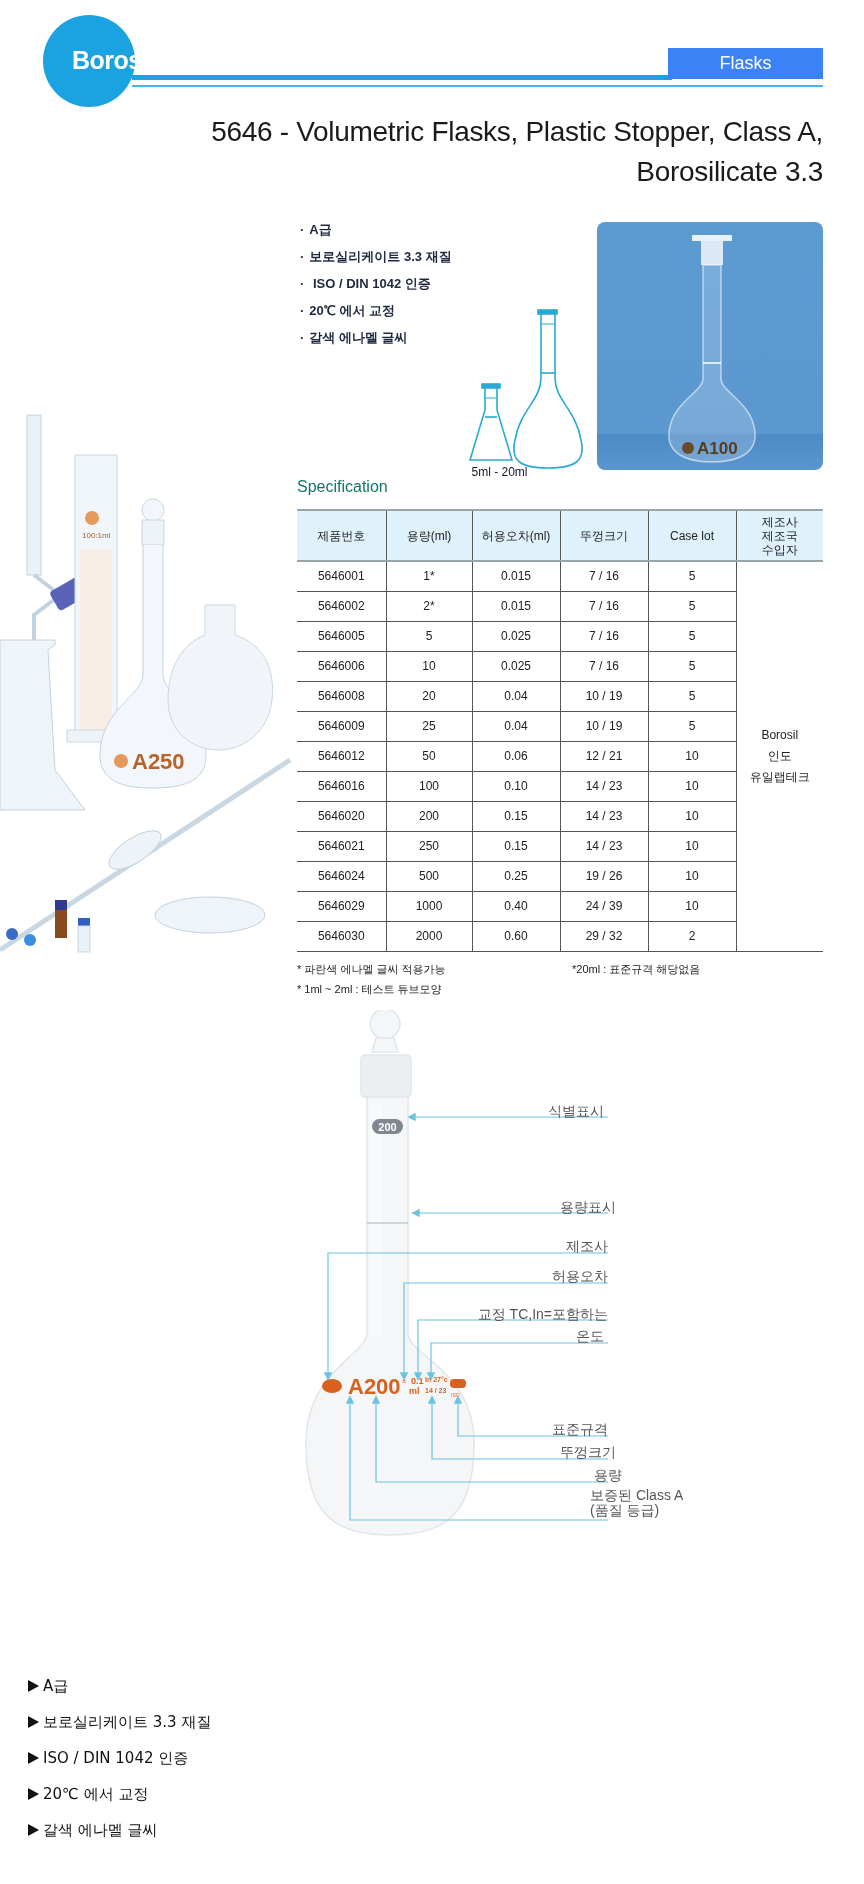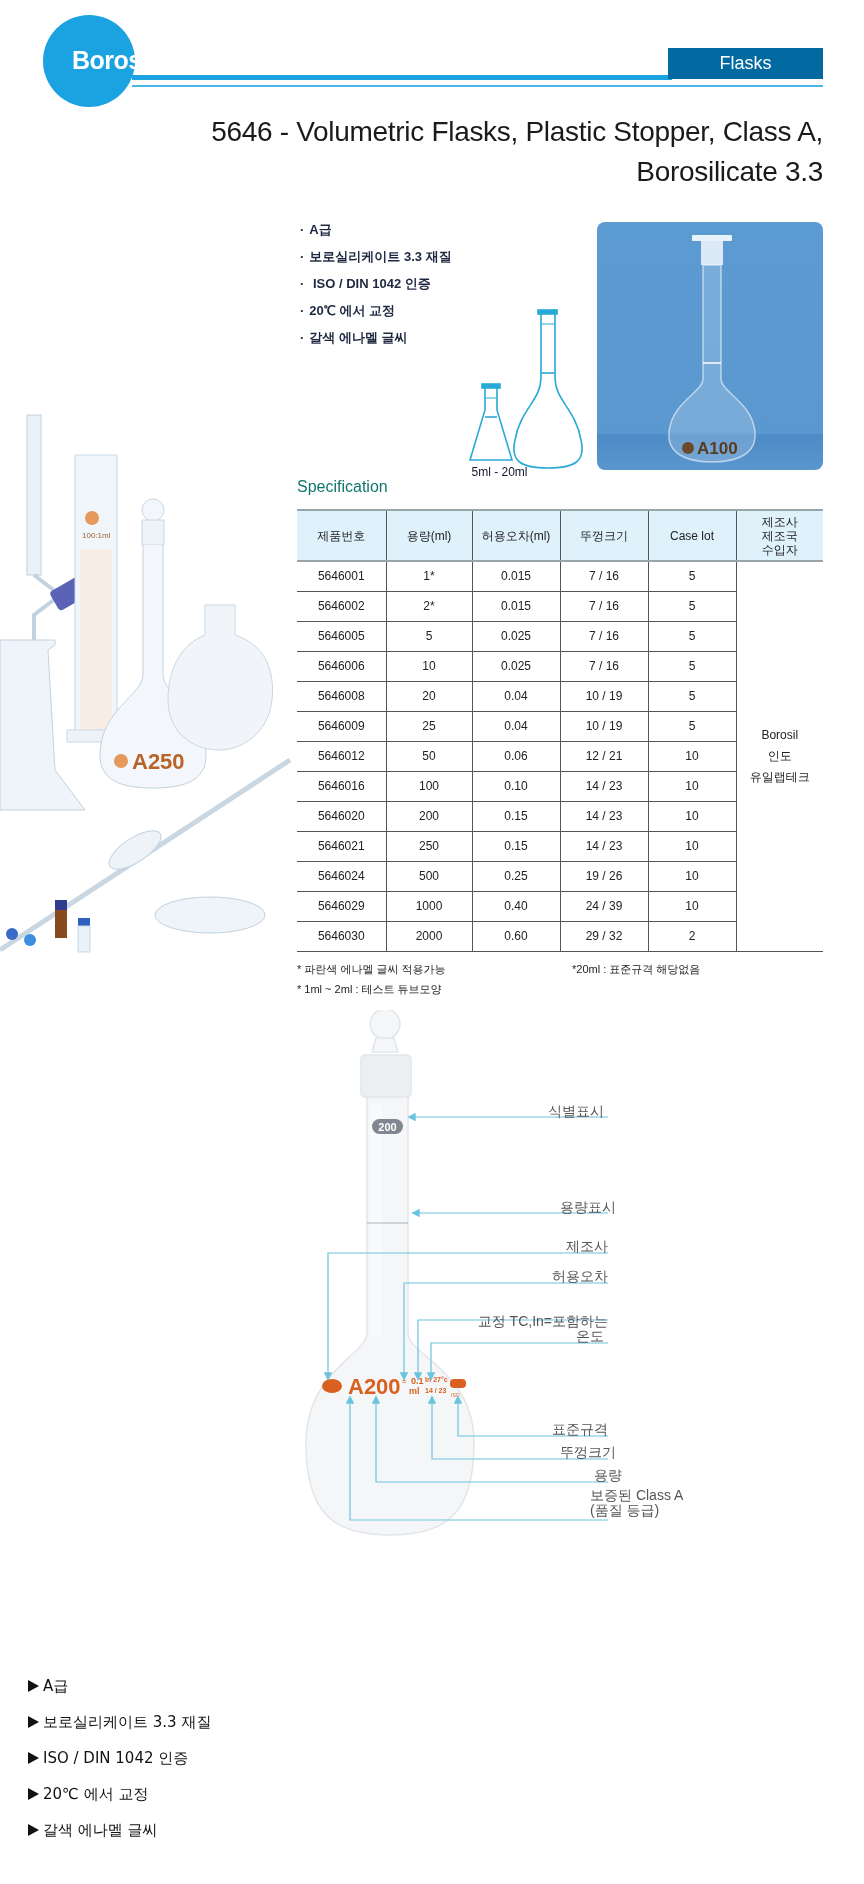--- a/index.html
+++ b/index.html
@@ -6,21 +6,21 @@
   html, body { width: 864px; height: 1884px; background: #ffffff; overflow: hidden; }
   body { position: relative; font-family: "DejaVu Sans", "Liberation Sans", sans-serif; color: #222; }
   .abs { position: absolute; }
 
   
   .logo-circle { left: 43px; top: 15px; width: 92px; height: 92px; border-radius: 50%; background: #1ba2e0; }
   .logo-text { left: 72px; top: 46px; font-family: "Liberation Sans", sans-serif; font-weight: bold; font-size: 25px; color: #fff; letter-spacing: -0.5px; }
   .logo-text .tail { color: #1ba2e0; }
   .hdr-line-thick { left: 132px; top: 75px; width: 540px; height: 5px; background: #1ba2e0; }
   .hdr-line-thin { left: 132px; top: 85px; width: 691px; height: 2px; background: #48b6e6; }
-  .cat-tab { left: 668px; top: 48px; width: 155px; height: 31px; background: #0369a1; color: #fff; font-family: "Liberation Sans", sans-serif; font-size: 18px; text-align: center; line-height: 31px; }
+  .cat-tab { left: 668px; top: 48px; width: 155px; height: 31px; background: #3b82f6; color: #fff; font-family: "Liberation Sans", sans-serif; font-size: 18px; text-align: center; line-height: 31px; }
 
   .title { right: 41px; top: 112px; text-align: right; font-family: "Liberation Sans", sans-serif; font-size: 28px; line-height: 40px; color: #1a1a1a; letter-spacing: -0.3px; }
 
   
   .features { left: 300px; top: 220px; width: 240px; }
   .features li { list-style: none; font-family: "Liberation Sans", sans-serif; font-weight: bold; font-size: 13px; color: #1d2840; height: 27px; line-height: 20px; }
   .features li::before { content: "·"; margin-right: 5px; }
   .features li.two { height: 44px; }
 
   
@@ -309,21 +309,21 @@
       <polyline points="328,449 152,449 152,392" marker-end="url(#arr)"></polyline>
       <polyline points="328,472 96,472 96,392" marker-end="url(#arr)"></polyline>
       <polyline points="328,510 70,510 70,392" marker-end="url(#arr)"></polyline>
     </g>
   </svg>
 
   <div class="dlabel" style="right:136px; top:93px;">식별표시</div>
   <div class="dlabel" style="right:124px; top:189px;">용량표시</div>
   <div class="dlabel" style="right:132px; top:228px;">제조사</div>
   <div class="dlabel" style="right:132px; top:258px;">허용오차</div>
-  <div class="dlabel" style="right:132px; top:296px;margin-top:7px;">교정 TC,In=포함하는</div>
+  <div class="dlabel" style="right:132px; top:296px;">교정 TC,In=포함하는</div>
   <div class="dlabel" style="right:136px; top:318px;">온도</div>
   <div class="dlabel" style="right:132px; top:411px;">표준규격</div>
   <div class="dlabel" style="right:124px; top:434px;">뚜껑크기</div>
   <div class="dlabel" style="right:118px; top:457px;">용량</div>
   <div class="dlabel" style="left:310px; top:478px; text-align:left; line-height:15px;">
     <div>보증된 Class A</div>
     <div>(품질 등급)</div>
   </div>
 </div>
 

